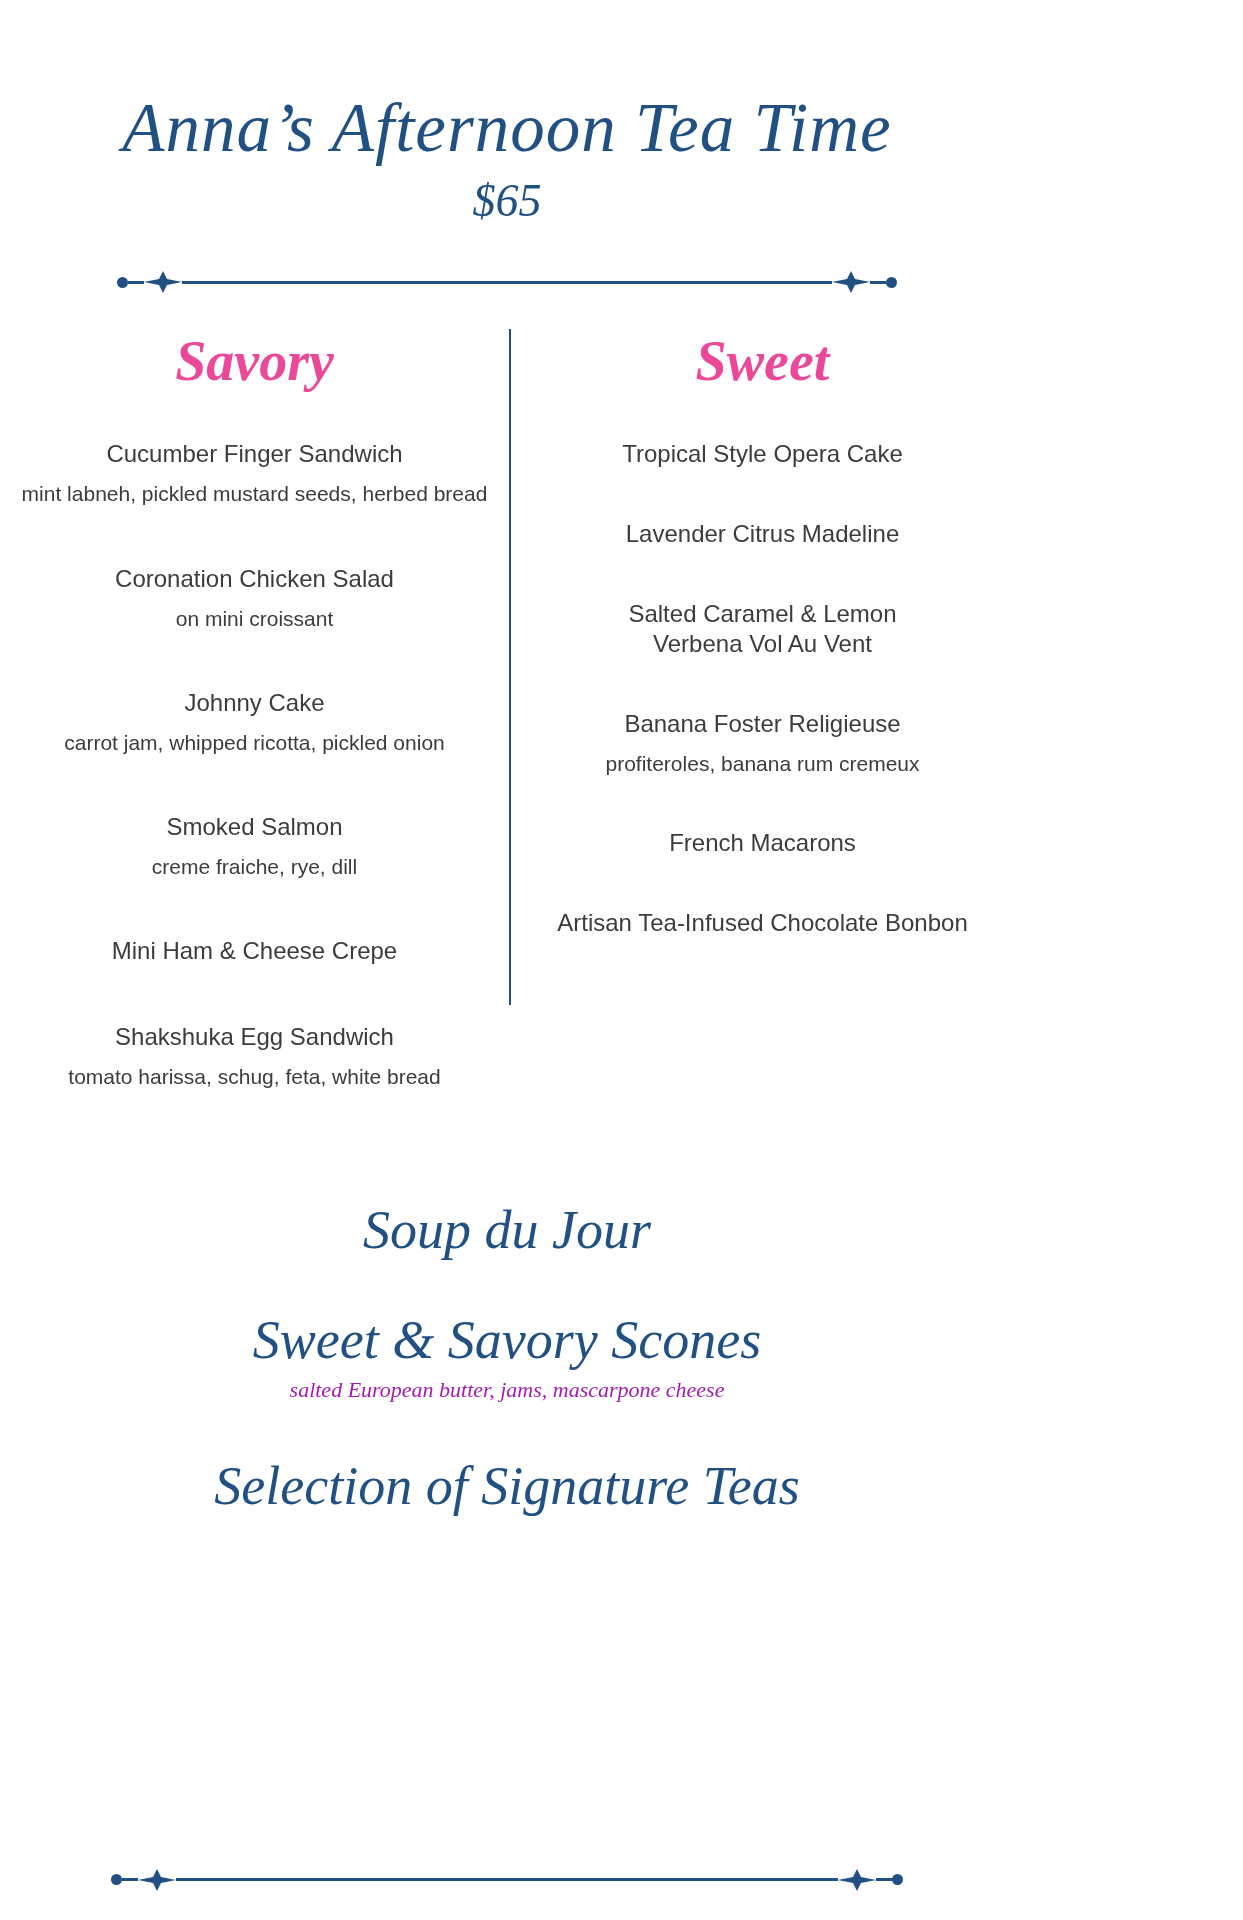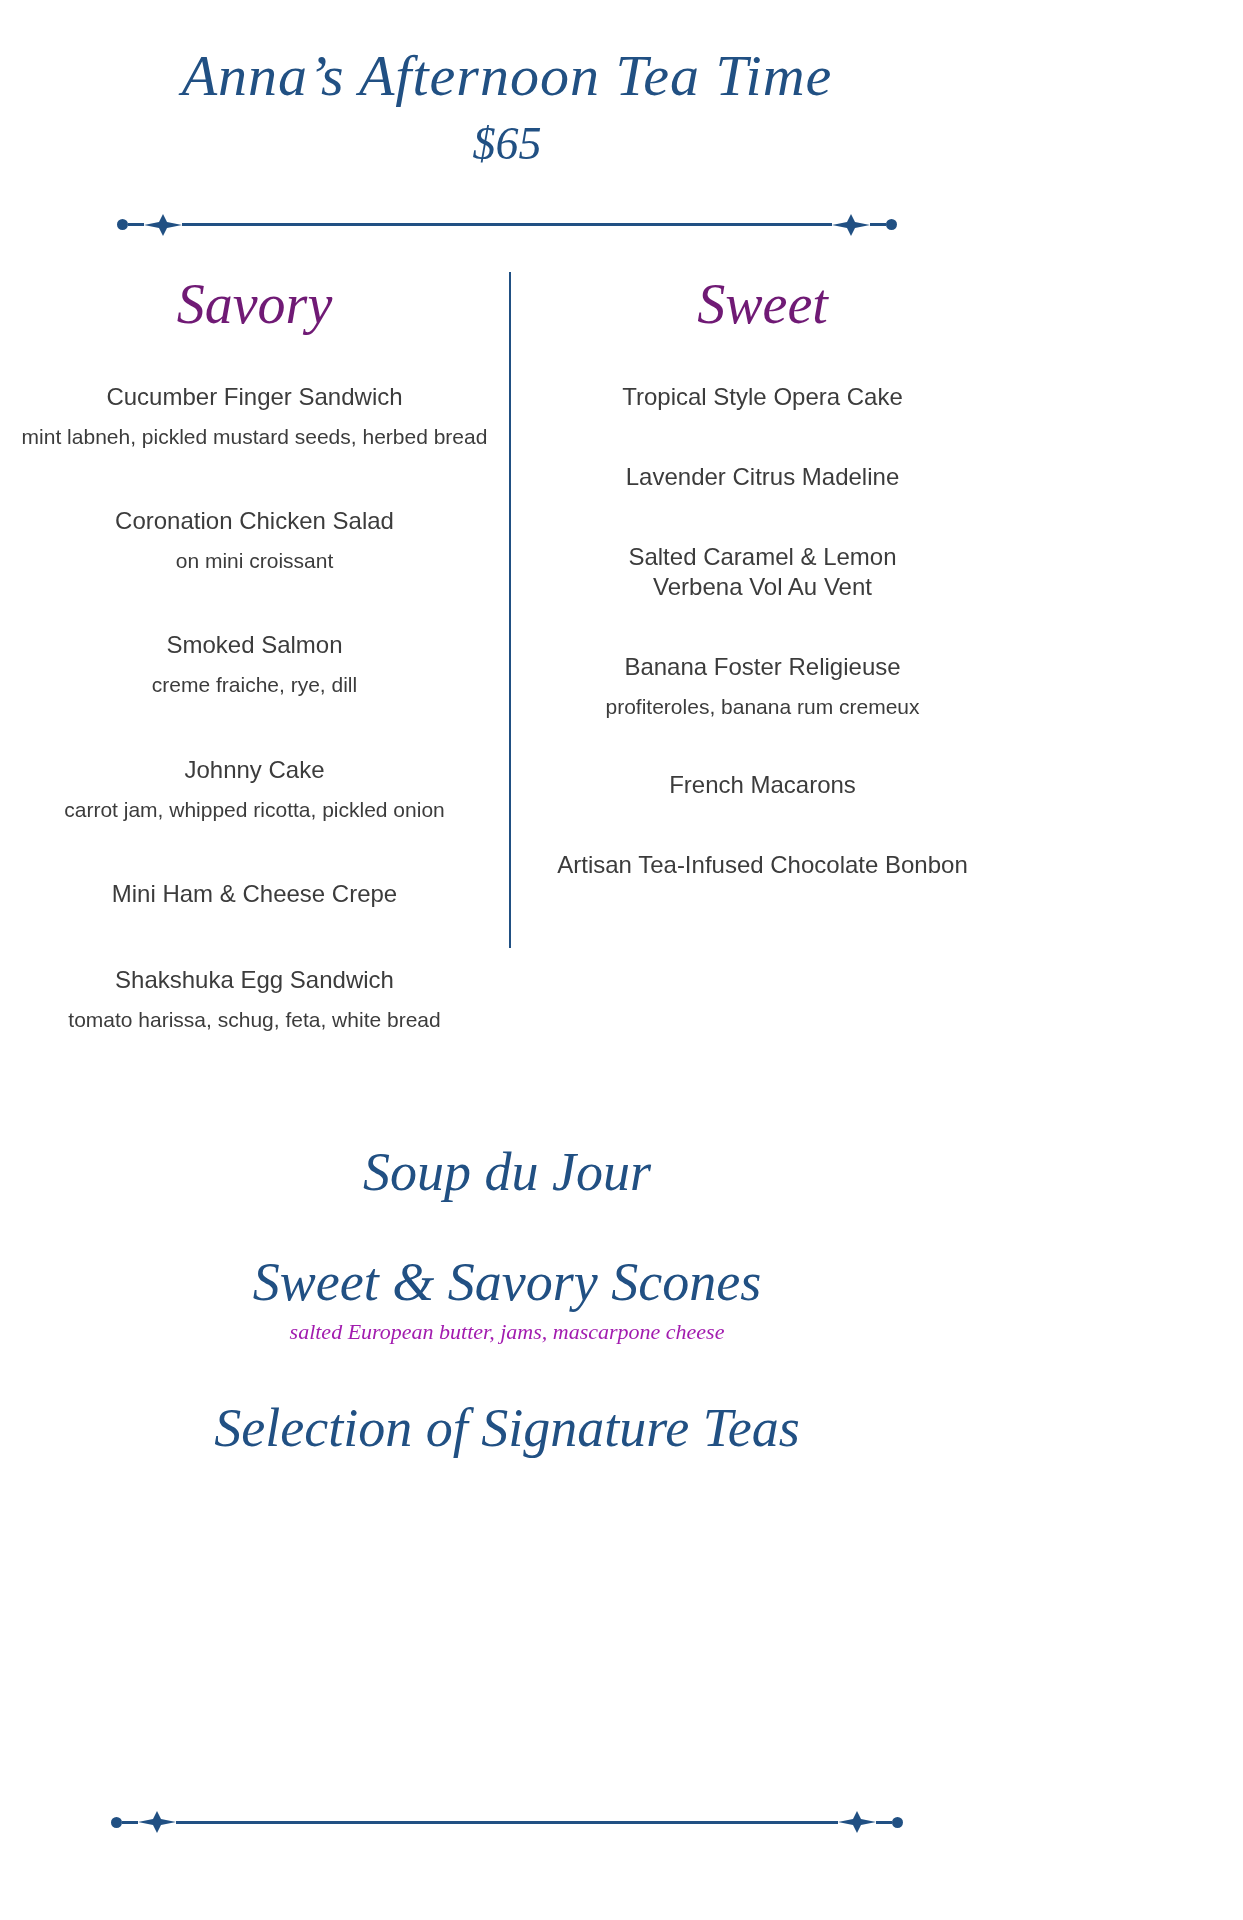--- a/index.html
+++ b/index.html
@@ -15,25 +15,25 @@
     color: #3c3c3c;
     overflow: hidden;
   }
   .menu {
     width: 1014px;
     margin: 0;
     text-align: center;
   }
   .title {
     margin: 0;
-    padding-top: 46px;
+    padding-top: 92px;
     font-family: "Liberation Serif", serif;
     font-style: italic;
     font-weight: 500;
-    font-size: 58px;
+    font-size: 69px;
     line-height: 1.05;
     color: #215083;
     letter-spacing: 1px;
   }
   .price {
     margin-top: 10px;
     font-family: "Liberation Serif", serif;
     font-style: italic;
     font-weight: 500;
     font-size: 46px;
@@ -73,23 +73,23 @@
   .vline {
     width: 2px;
     height: 676px;
     background: #215083;
     flex: 0 0 auto;
   }
   .col-heading {
     margin: 0 0 46px 0;
     font-family: "Liberation Serif", serif;
     font-style: italic;
-    font-weight: 400;
+    font-weight: 700;
     font-size: 56px;
-    color: #701a75;
+    color: #ec4899;
   }
   .item { margin-bottom: 56px; }
   .col.right .item { margin-bottom: 50px; }
   .item-name {
     font-size: 24px;
     line-height: 1.25;
     color: #3c3c3c;
   }
   .item-name.w320 { max-width: 330px; margin: 0 auto; }
   .item-name.nowrap { white-space: nowrap; }
@@ -154,27 +154,27 @@
         <div class="item-name">Cucumber Finger Sandwich</div>
         <div class="item-desc">mint labneh, pickled mustard seeds, herbed bread</div>
       </div>
 
       <div class="item">
         <div class="item-name">Coronation Chicken Salad</div>
         <div class="item-desc">on mini croissant</div>
       </div>
 
       <div class="item">
+        <div class="item-name">Johnny Cake</div>
+        <div class="item-desc">carrot jam, whipped ricotta, pickled onion</div>
+      </div>
+
+      <div class="item">
         <div class="item-name">Smoked Salmon</div>
         <div class="item-desc">creme fraiche, rye, dill</div>
-      </div>
-
-      <div class="item">
-        <div class="item-name">Johnny Cake</div>
-        <div class="item-desc">carrot jam, whipped ricotta, pickled onion</div>
       </div>
 
       <div class="item">
         <div class="item-name">Mini Ham &amp; Cheese Crepe</div>
       </div>
 
       <div class="item">
         <div class="item-name">Shakshuka Egg Sandwich</div>
         <div class="item-desc">tomato harissa, schug, feta, white bread</div>
       </div>

